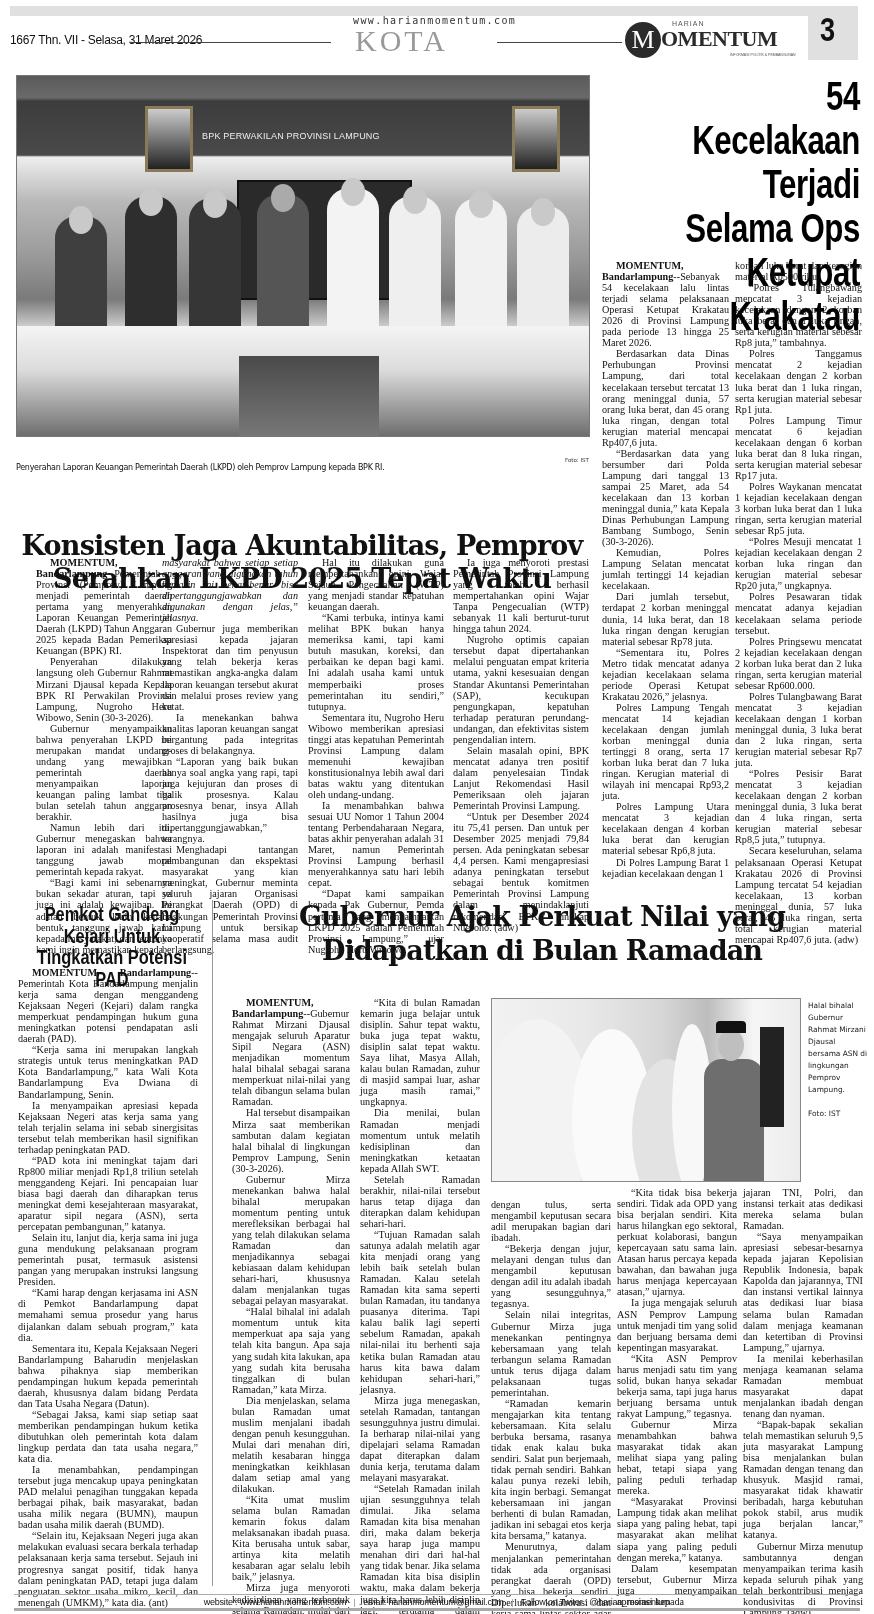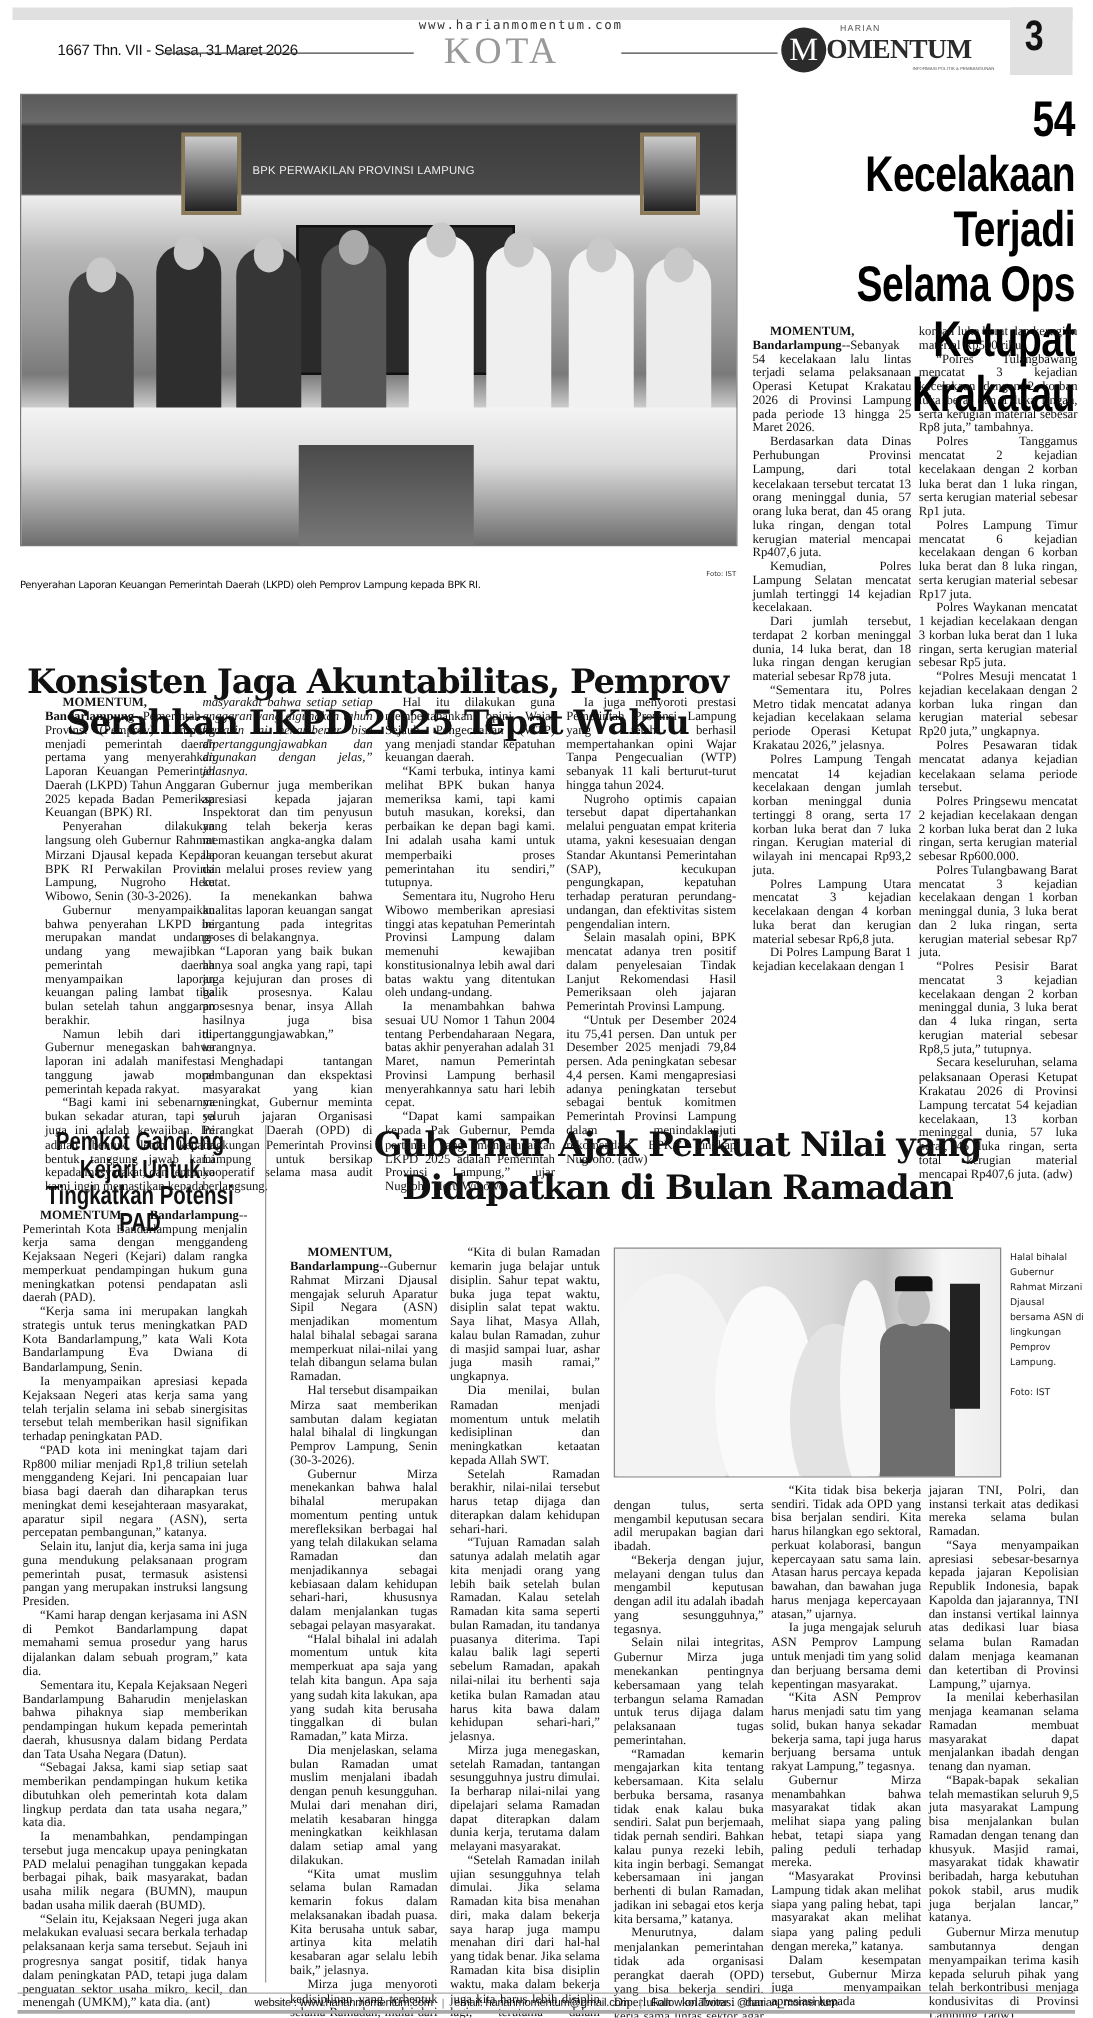--- a/index.html
+++ b/index.html
@@ -2,22 +2,22 @@
 <html><head>
 <meta charset="utf-8">
 <style>
   * { box-sizing: border-box; margin: 0; padding: 0; }
   html, body { width: 874px; height: 1614px; background: #ffffff; overflow: hidden; }
   body { position: relative; font-family: "DejaVu Serif", serif; color: #111; }
 
   
   .hdr-band { position: absolute; left: 10px; top: 6px; width: 848px; height: 10px; background: #e0e0e0; }
   .hdr-right-band { position: absolute; left: 808px; top: 6px; width: 50px; height: 54px; background: #e0e0e0; }
-  .edition { position: absolute; left: 10px; top: 33px; font-family: "Liberation Sans", sans-serif; font-size: 12px; letter-spacing: -0.3px; color: #111; margin-left: 36px; }
-  .site-top { position: absolute; left: 335px; top: 15px; font-family: "DejaVu Sans Mono", monospace; font-size: 10px; letter-spacing: 1.4px; color: #333; }
+  .edition { position: absolute; left: 10px; top: 33px; font-family: "Liberation Sans", sans-serif; font-size: 12px; letter-spacing: -0.3px; color: #111; }
+  .site-top { position: absolute; left: 353px; top: 15px; font-family: "DejaVu Sans Mono", monospace; font-size: 10px; letter-spacing: 1.4px; color: #333; }
   .kota { position: absolute; left: 355px; top: 24px; font-family: "Liberation Serif", serif; font-size: 30px; letter-spacing: 3px; color: #999; }
   .rule-l { position: absolute; left: 131px; top: 42px; width: 200px; height: 1px; background: #444; }
   .rule-r { position: absolute; left: 497px; top: 42px; width: 125px; height: 1px; background: #444; }
   .logo { position: absolute; left: 625px; top: 20px; width: 180px; height: 40px; }
   .logo-circle { position: absolute; left: 0; top: 2px; width: 36px; height: 36px; border-radius: 50%; background: #2b2b2b; color: #fff; font-family: "Liberation Serif", serif; font-size: 26px; text-align: center; line-height: 36px; }
   .logo-harian { position: absolute; left: 47px; top: 0; font-family: "Liberation Sans", sans-serif; font-size: 7px; color: #555; letter-spacing: 1px; }
   .logo-name { position: absolute; left: 36px; top: 6px; font-family: "Liberation Serif", serif; font-size: 22px; font-weight: bold; color: #2b2b2b; letter-spacing: -0.5px; }
   .logo-tag { position: absolute; left: 105px; top: 33px; font-family: "Liberation Sans", sans-serif; font-size: 3.5px; color: #555; }
   .page-num { position: absolute; left: 818px; top: 10px; font-family: "Liberation Sans", sans-serif; font-weight: bold; font-size: 34px; color: #111; transform: scaleX(0.8); }
 
@@ -108,20 +108,21 @@
   <div class="p1-table"></div>
   <div class="p1-table-gap"></div>
 </div>
 <div class="foto1">Foto: IST</div>
 <div class="cap1">Penyerahan Laporan Keuangan Pemerintah Daerah (LKPD) oleh Pemprov Lampung kepada BPK RI.</div>
 
 <div class="hl-kecelakaan">54 Kecelakaan Terjadi Selama Ops Ketupat Krakatau</div>
 <div class="col" id="kc1" style="left:602px;top:260px;width:127px;">
     <p><b>MOMENTUM, Bandarlampung</b><span>--Sebanyak 54 kecelakaan lalu lintas terjadi selama pelaksanaan Operasi Ketupat Krakatau 2026 di Provinsi Lampung pada periode 13 hingga 25 Maret 2026.</span></p>
     <p><span>Berdasarkan data Dinas Perhubungan Provinsi Lampung, dari total kecelakaan tersebut tercatat 13 orang meninggal dunia, 57 orang luka berat, dan 45 orang luka ringan, dengan total kerugian material mencapai Rp407,6 juta.</span></p>
+    <p><span>“Berdasarkan data yang bersumber dari Polda Lampung dari tanggal 13 sampai 25 Maret, ada 54 kecelakaan dan 13 korban meninggal dunia,” kata Kepala Dinas Perhubungan Lampung Bambang Sumbogo, Senin (30-3-2026).</span></p>
     <p><span>Kemudian, Polres Lampung Selatan mencatat jumlah tertinggi 14 kejadian kecelakaan.</span></p>
     <p><span>Dari jumlah tersebut, terdapat 2 korban meninggal dunia, 14 luka berat, dan 18 luka ringan dengan kerugian material sebesar Rp78 juta.</span></p>
     <p><span>“Sementara itu, Polres Metro tidak mencatat adanya kejadian kecelakaan selama periode Operasi Ketupat Krakatau 2026,” jelasnya.</span></p>
     <p><span>Polres Lampung Tengah mencatat 14 kejadian kecelakaan dengan jumlah korban meninggal dunia tertinggi 8 orang, serta 17 korban luka berat dan 7 luka ringan. Kerugian material di wilayah ini mencapai Rp93,2 juta.</span></p>
     <p><span>Polres Lampung Utara mencatat 3 kejadian kecelakaan dengan 4 korban luka berat dan kerugian material sebesar Rp6,8 juta.</span></p>
     <p><span>Di Polres Lampung Barat 1 kejadian kecelakaan dengan 1</span></p>
   </div>
 <div class="col" id="kc2" style="left:735px;top:260px;width:127px;">
     <p style="text-indent: 0px;"><span>korban luka berat dan kerugian material Rp500 ribu.</span></p>
     <p><span>“Polres Tulangbawang mencatat 3 kejadian kecelakaan dengan 2 korban luka berat dan 1 luka ringan, serta kerugian material sebesar Rp8 juta,” tambahnya.</span></p>

